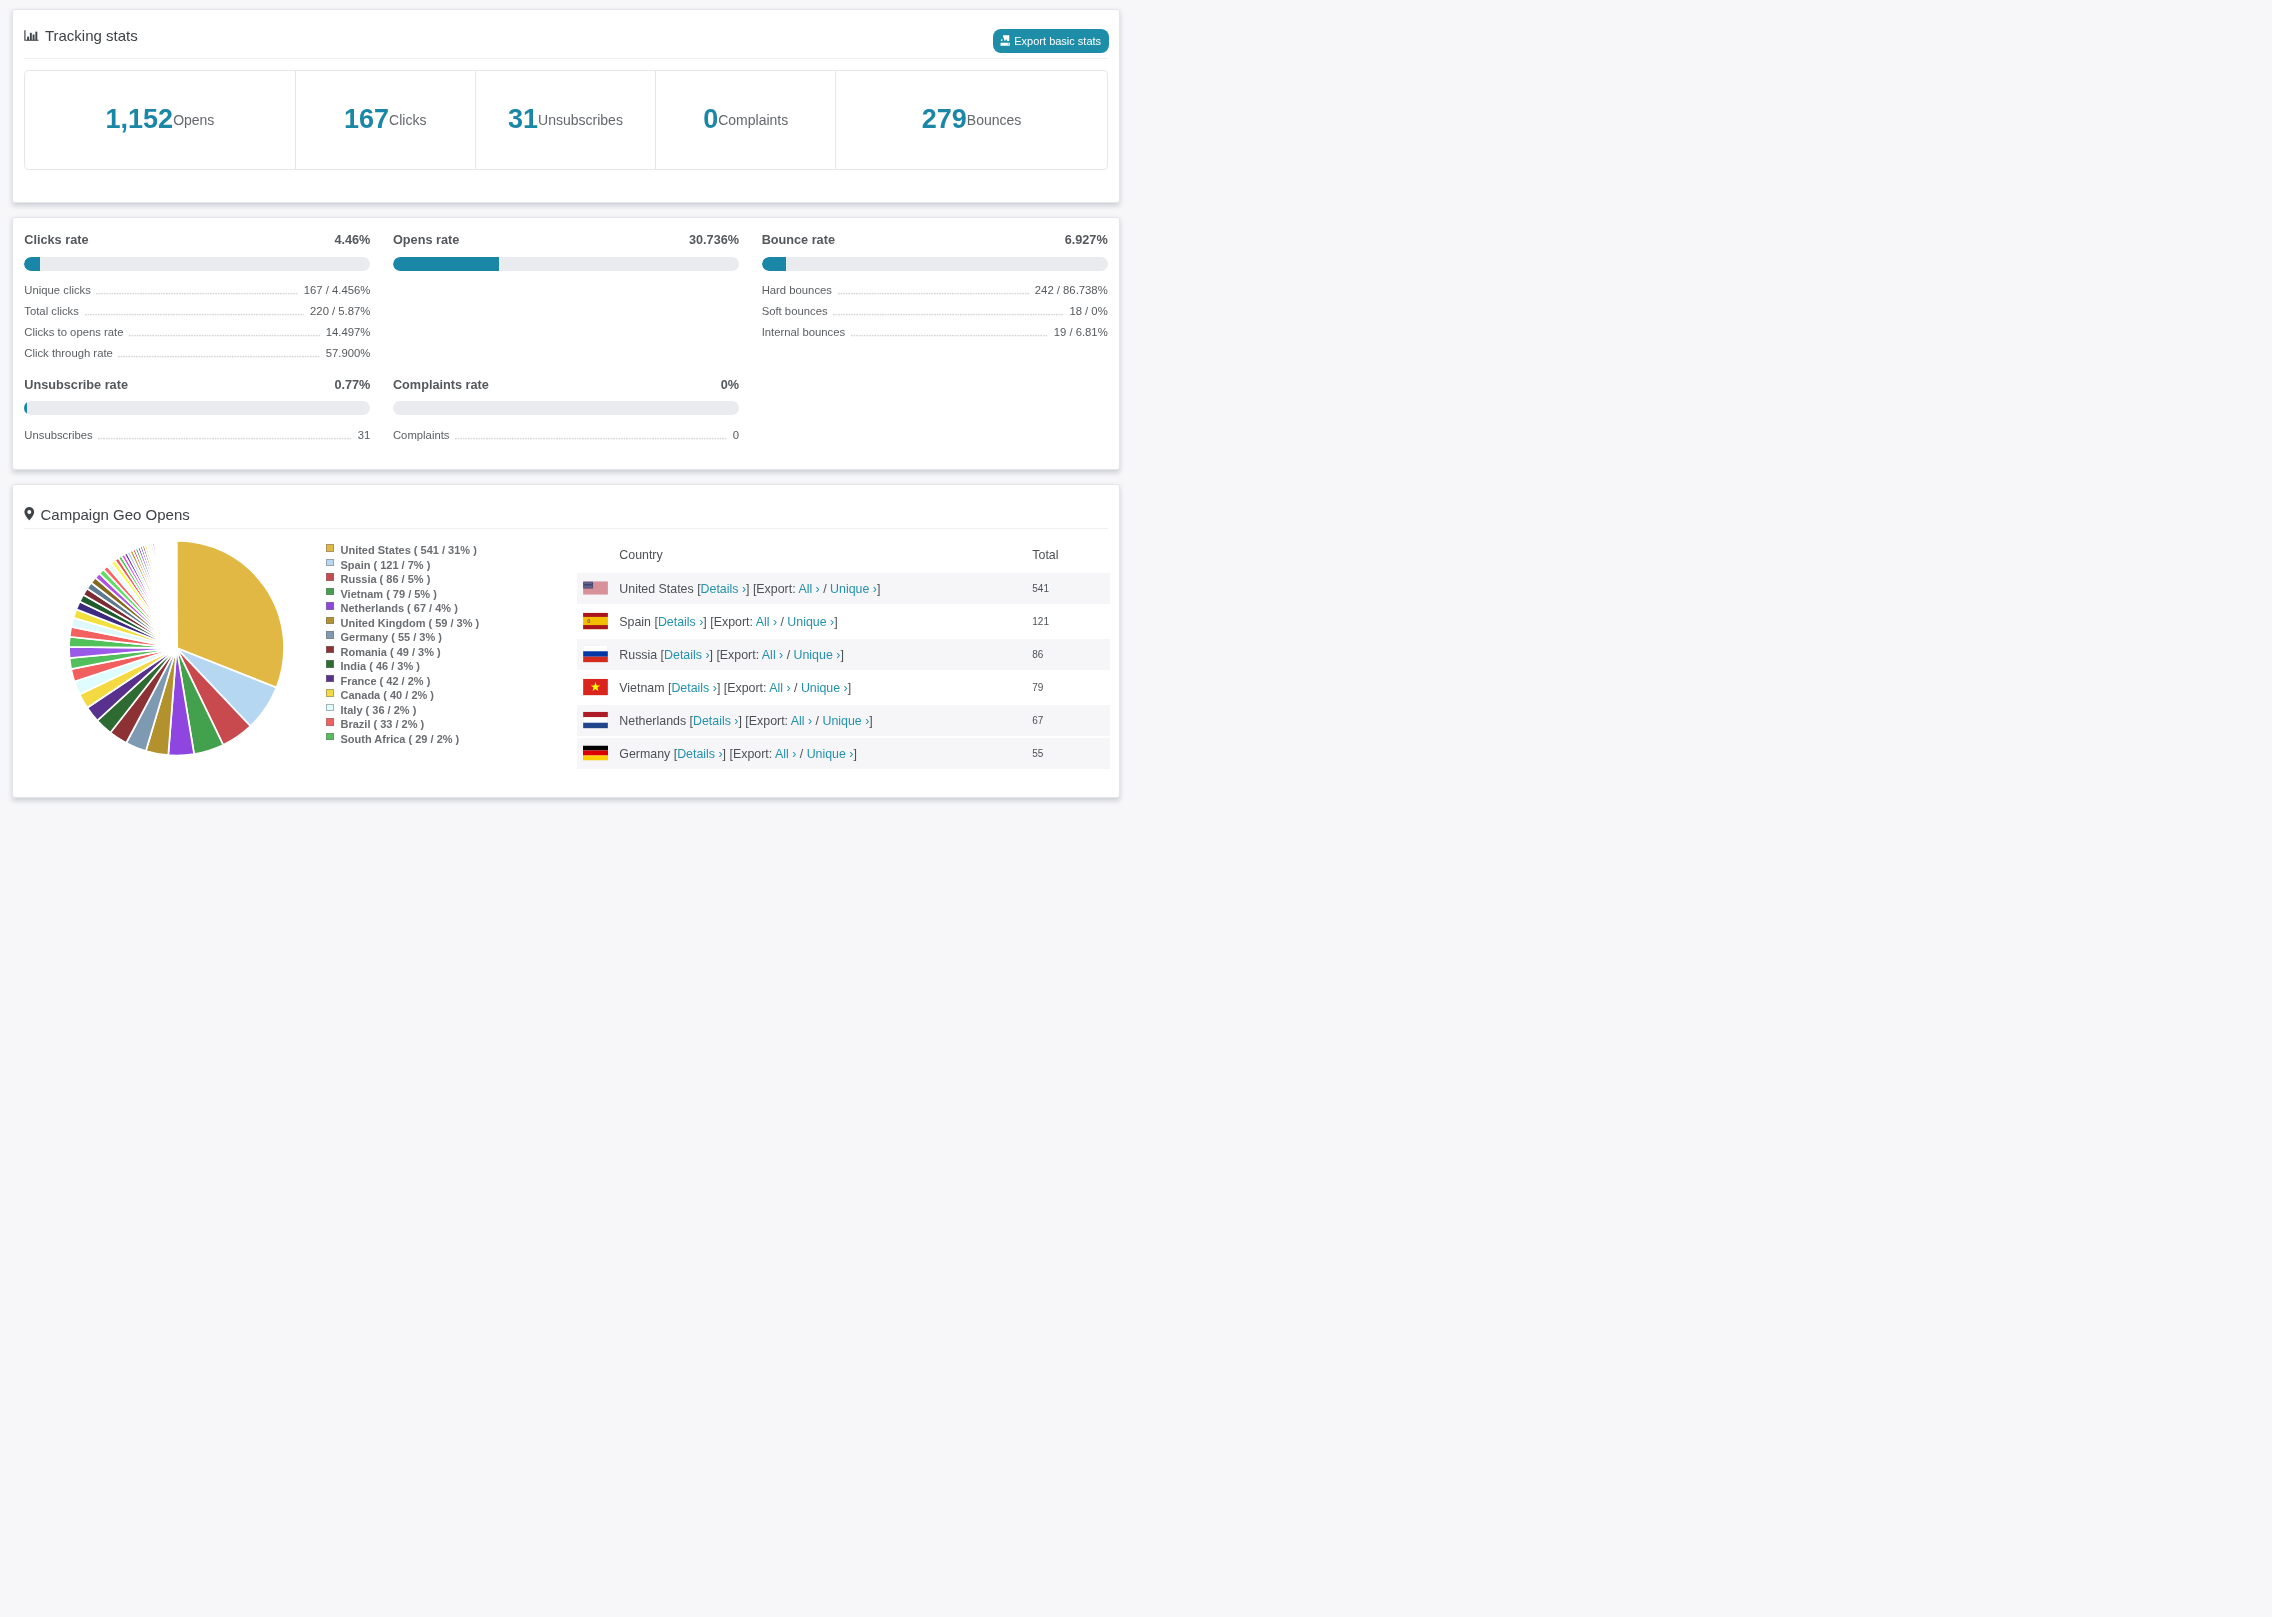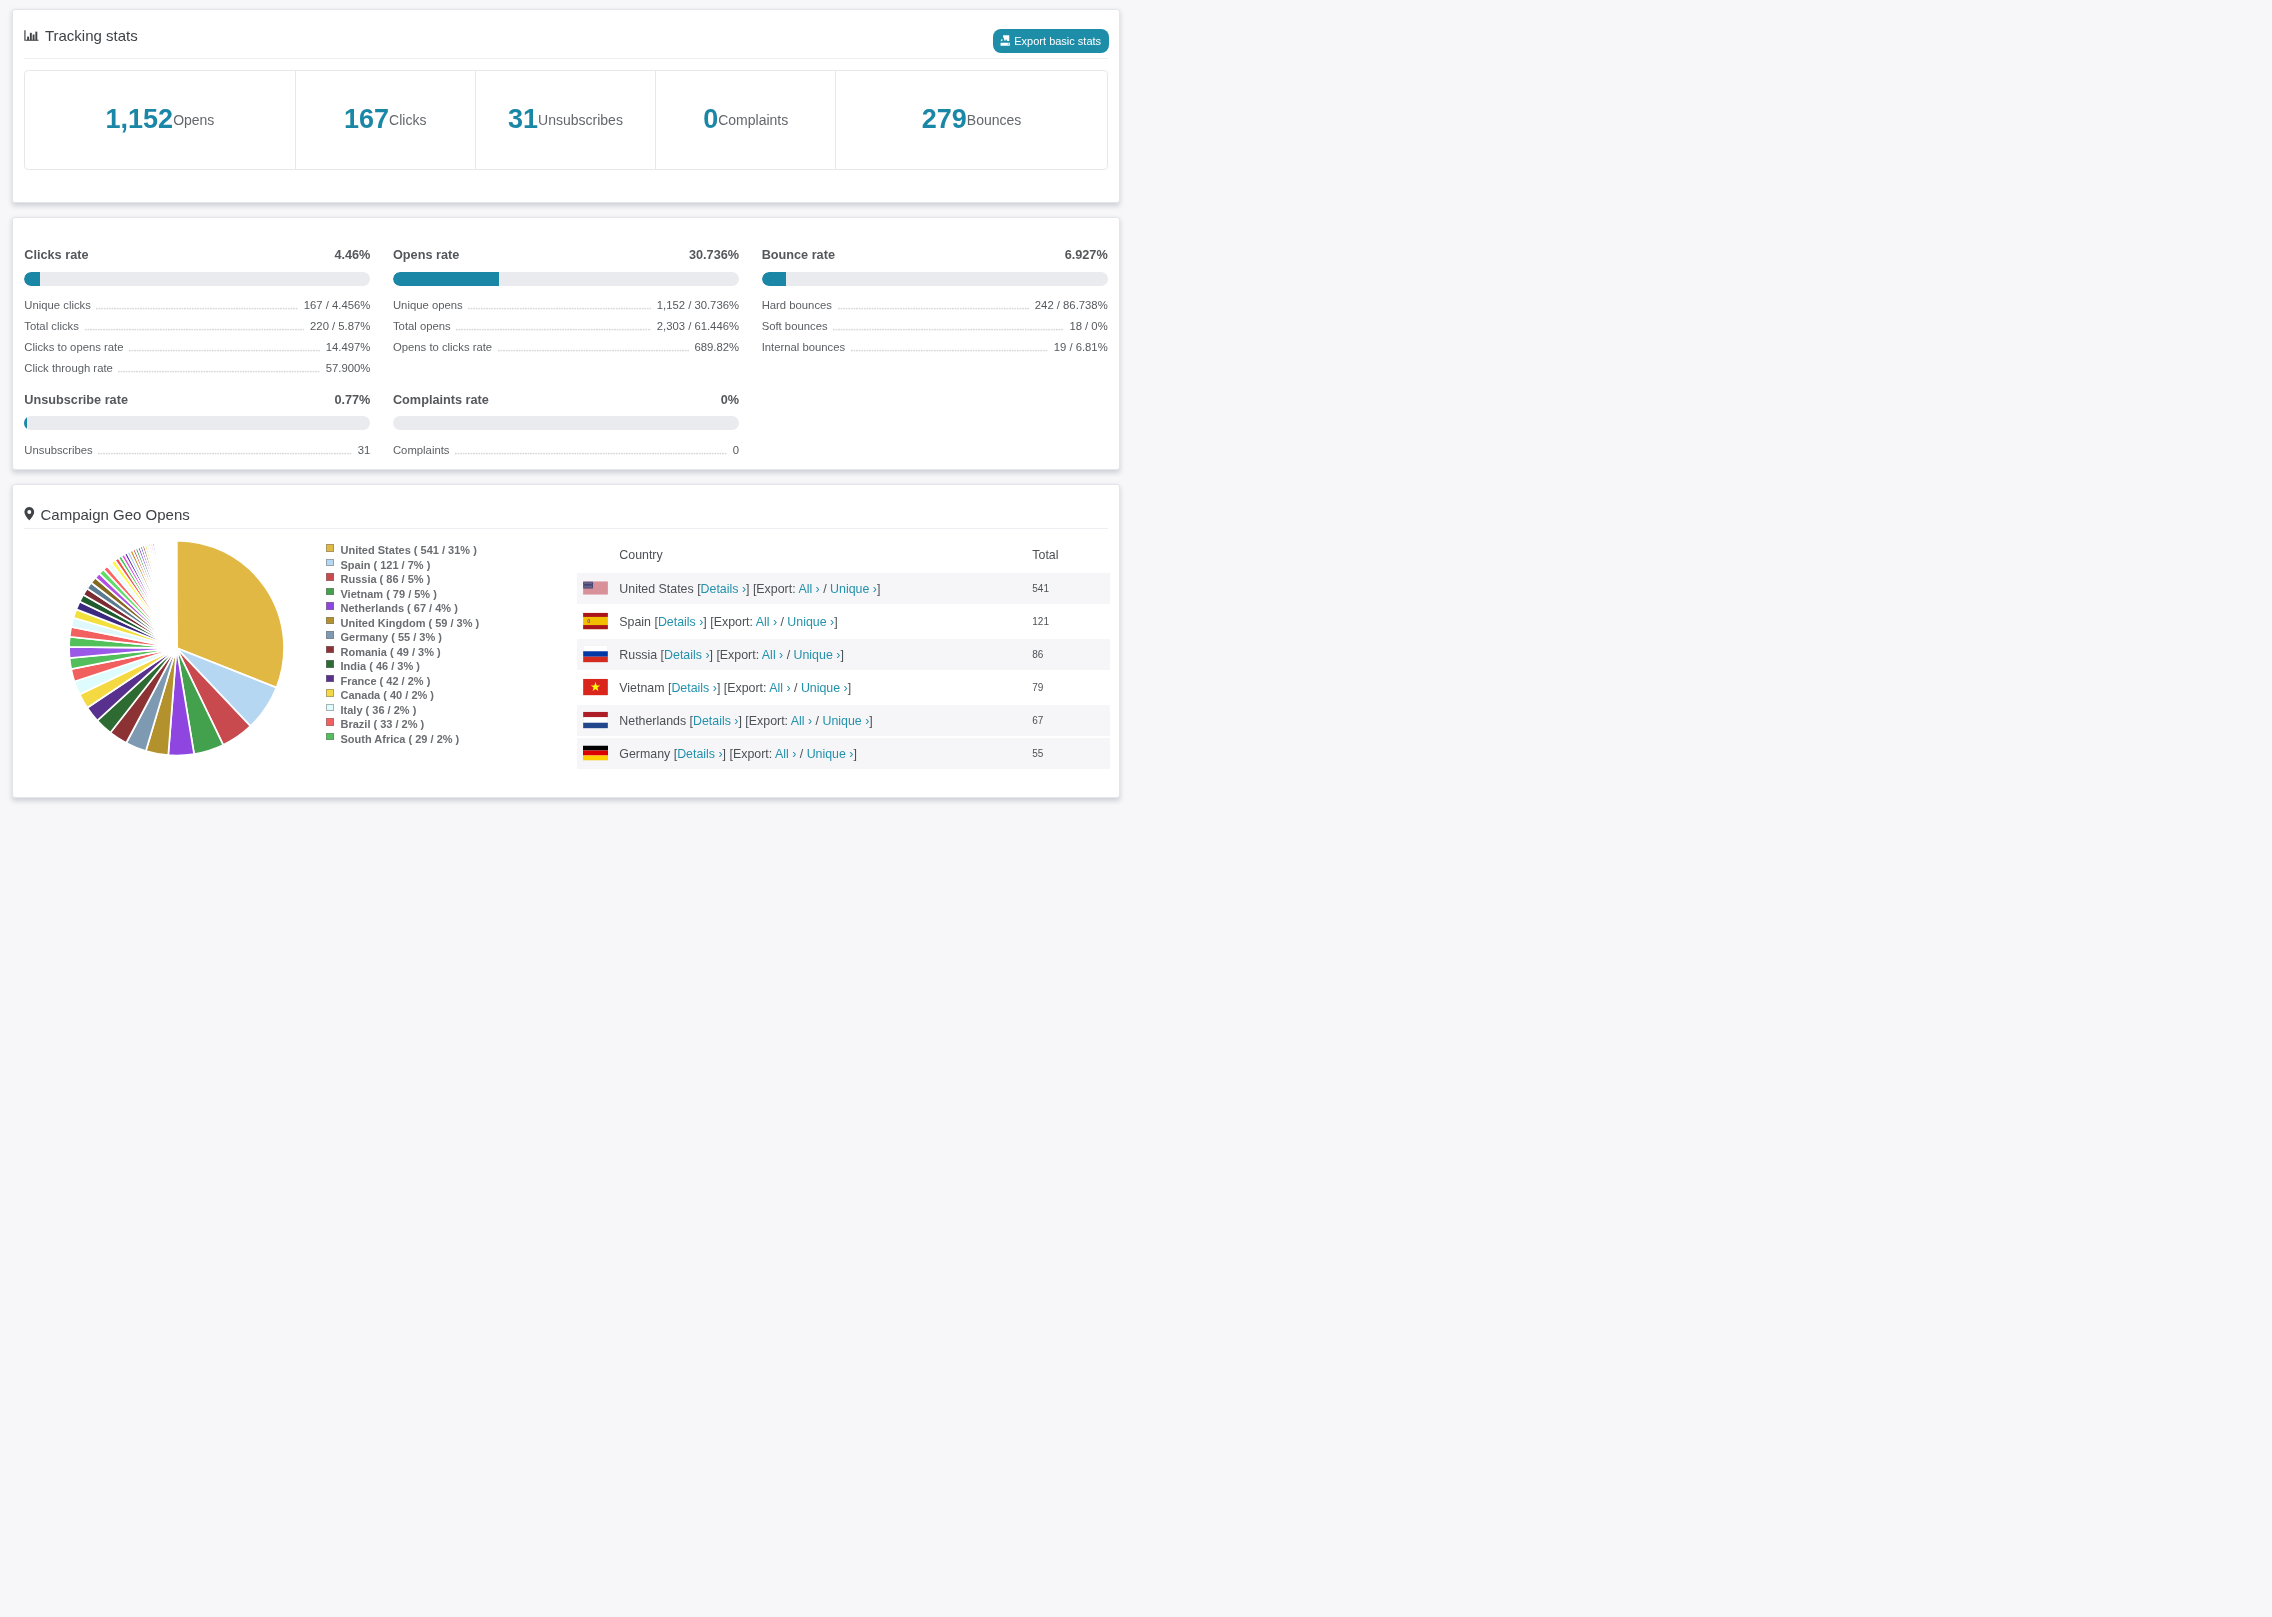--- a/index.html
+++ b/index.html
@@ -54,21 +54,21 @@
     border-right:0.7px solid #e5e7ea;
   }
   .stat-cell:nth-child(1), .stat-cell:nth-child(5) { width:25%; }
   .stat-cell:nth-child(2), .stat-cell:nth-child(3), .stat-cell:nth-child(4) { width:16.6667%; }
   .stat-cell:last-child { border-right:none; }
   .stat-value { font-size:27px; font-weight:bold; color:#1b87a6; line-height:31px; }
   .stat-label { font-size:14px; color:#63676c; margin-top:1.4px; }
   
   #card-rates { height:253px; margin-bottom:14px; padding:0 11.3px; }
   .rates-row { display:grid; grid-template-columns:1fr 1fr 1fr; column-gap:22.6px; }
-  .rates-row1 { padding-top:31px; }
+  .rates-row1 { padding-top:16px; }
   .rates-row2 { margin-top:10px; }
   .rate-head {
     display:flex; justify-content:space-between;
     font-size:12.7px; font-weight:bold; color:#54585c;
     line-height:17.6px; margin-top:-1.4px;
   }
   .bar {
     height:14px; border-radius:7px;
     background:#e9ebee; margin-top:7px;
     overflow:hidden; position:relative;
@@ -203,37 +203,20 @@
             </div>
           </div>
         </div>
         <div>
           <div class="rate-head">
             <span>Opens rate</span>
             <span>30.736%</span>
           </div>
           <div class="bar">
             <div class="bar-fill" style="width:30.736%"></div>
-          </div>
-          <div class="rate-rows">
-            <div class="rate-row">
-              <span class="lbl">Unique opens</span>
-              <span class="leader"></span>
-              <span class="val">1,152 / 30.736%</span>
-            </div>
-            <div class="rate-row">
-              <span class="lbl">Total opens</span>
-              <span class="leader"></span>
-              <span class="val">2,303 / 61.446%</span>
-            </div>
-            <div class="rate-row">
-              <span class="lbl">Opens to clicks rate</span>
-              <span class="leader"></span>
-              <span class="val">689.82%</span>
-            </div>
           </div>
         </div>
         <div>
           <div class="rate-head">
             <span>Bounce rate</span>
             <span>6.927%</span>
           </div>
           <div class="bar">
             <div class="bar-fill" style="width:6.927%"></div>
           </div>

